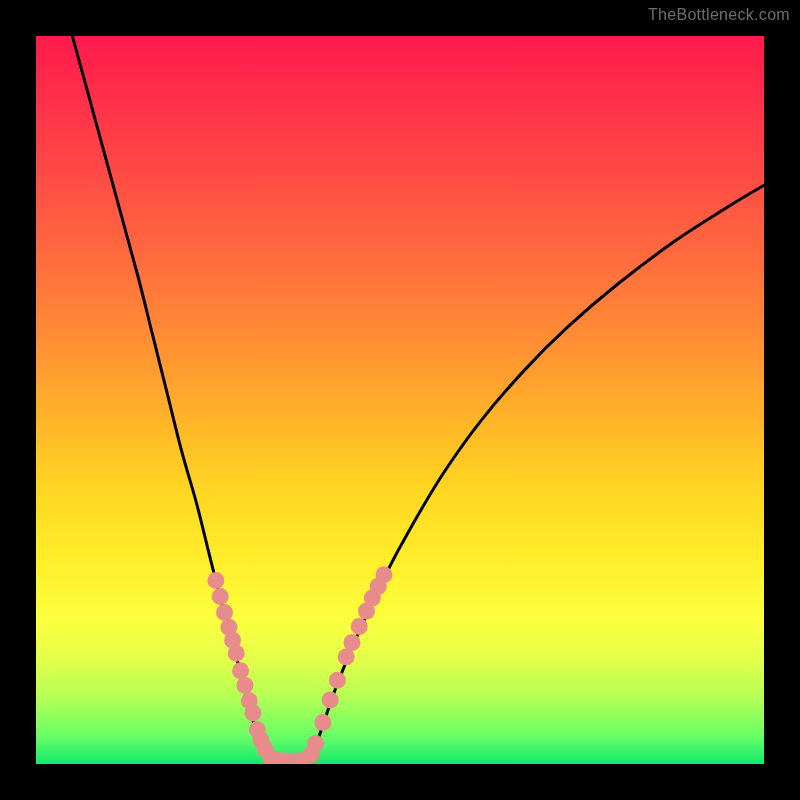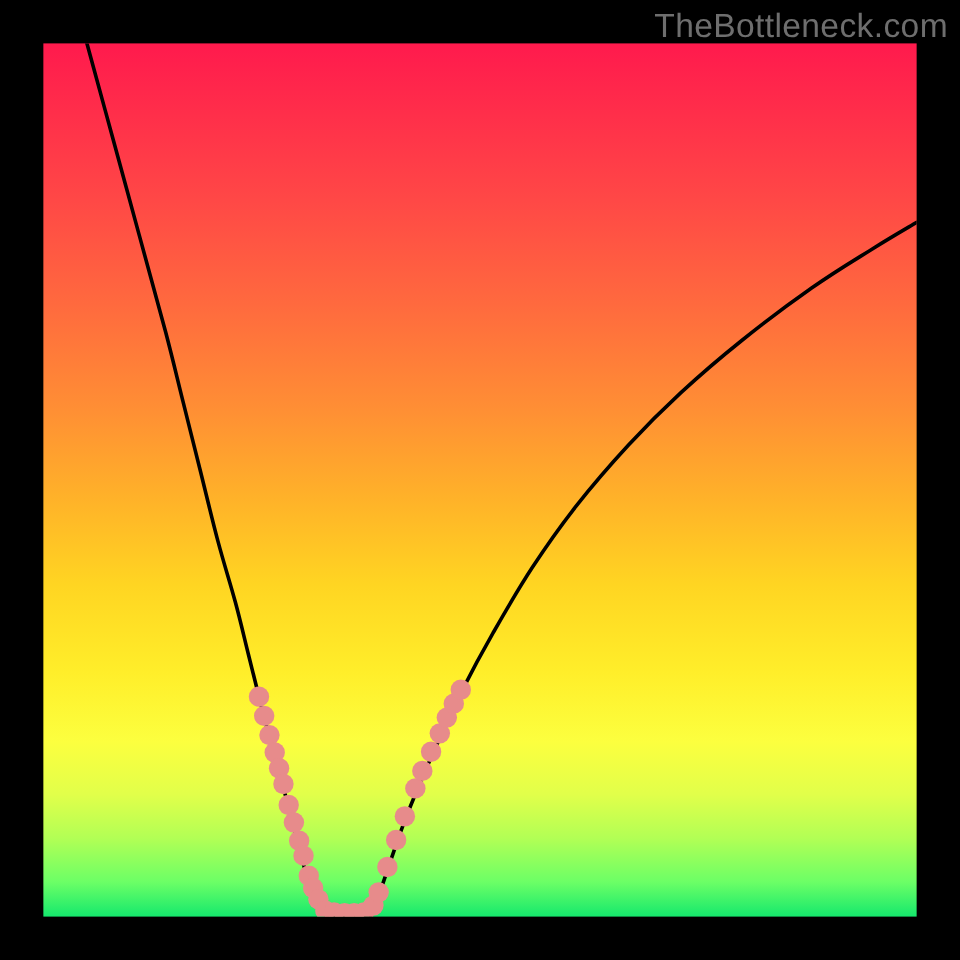--- a/index.html
+++ b/index.html
@@ -48,21 +48,21 @@
       #b2ff55 91%,
       #6cff66 96%,
       #15e86d 100%
     );
   }
   .watermark {
     position: absolute;
     top: 6px;
     right: 10px;
     color: #6e6e6e;
-    font-size: 28px;
+    font-size: 16px;
     font-weight: 500;
     letter-spacing: 0.3px;
     user-select: none;
   }
   svg.curves {
     position: absolute;
     left: 0;
     top: 0;
     width: 100%;
     height: 100%;

